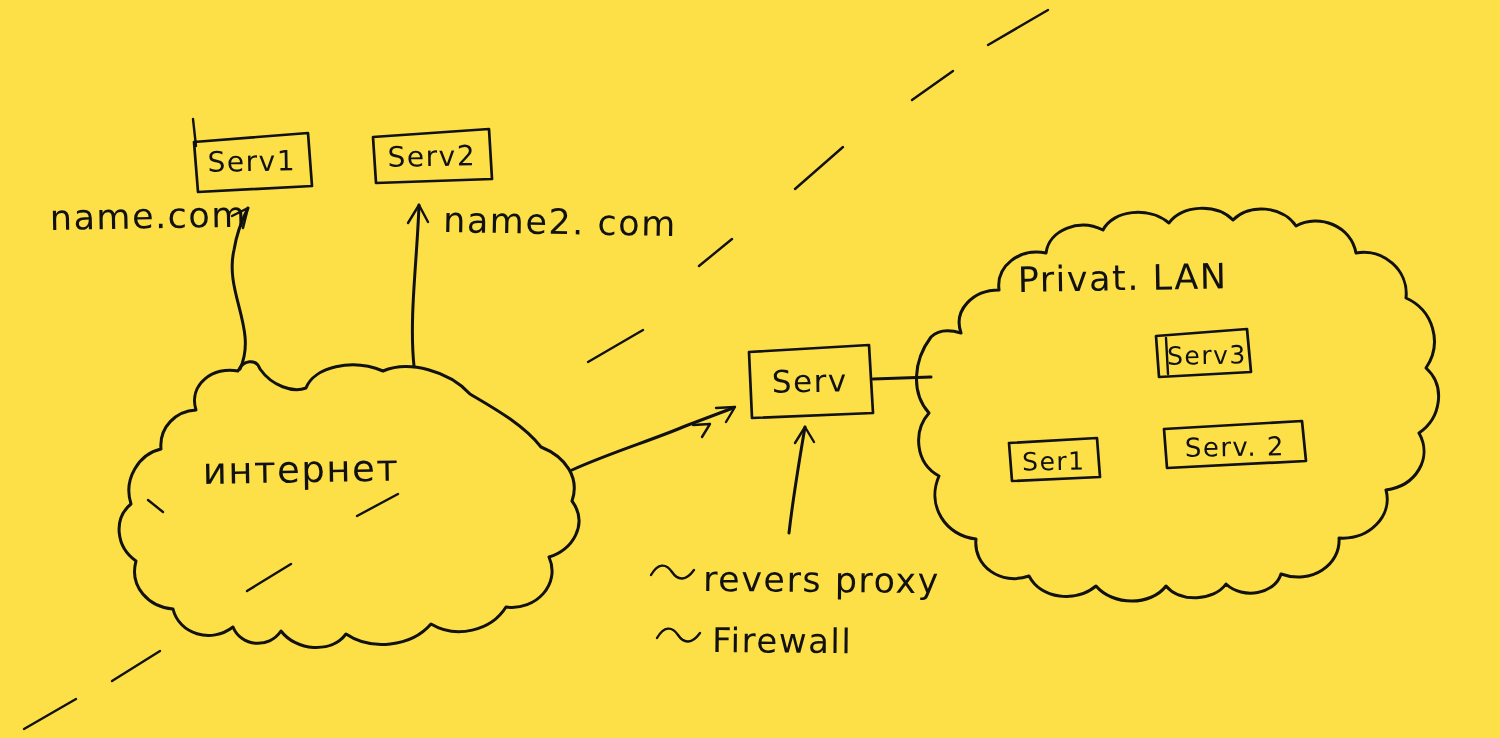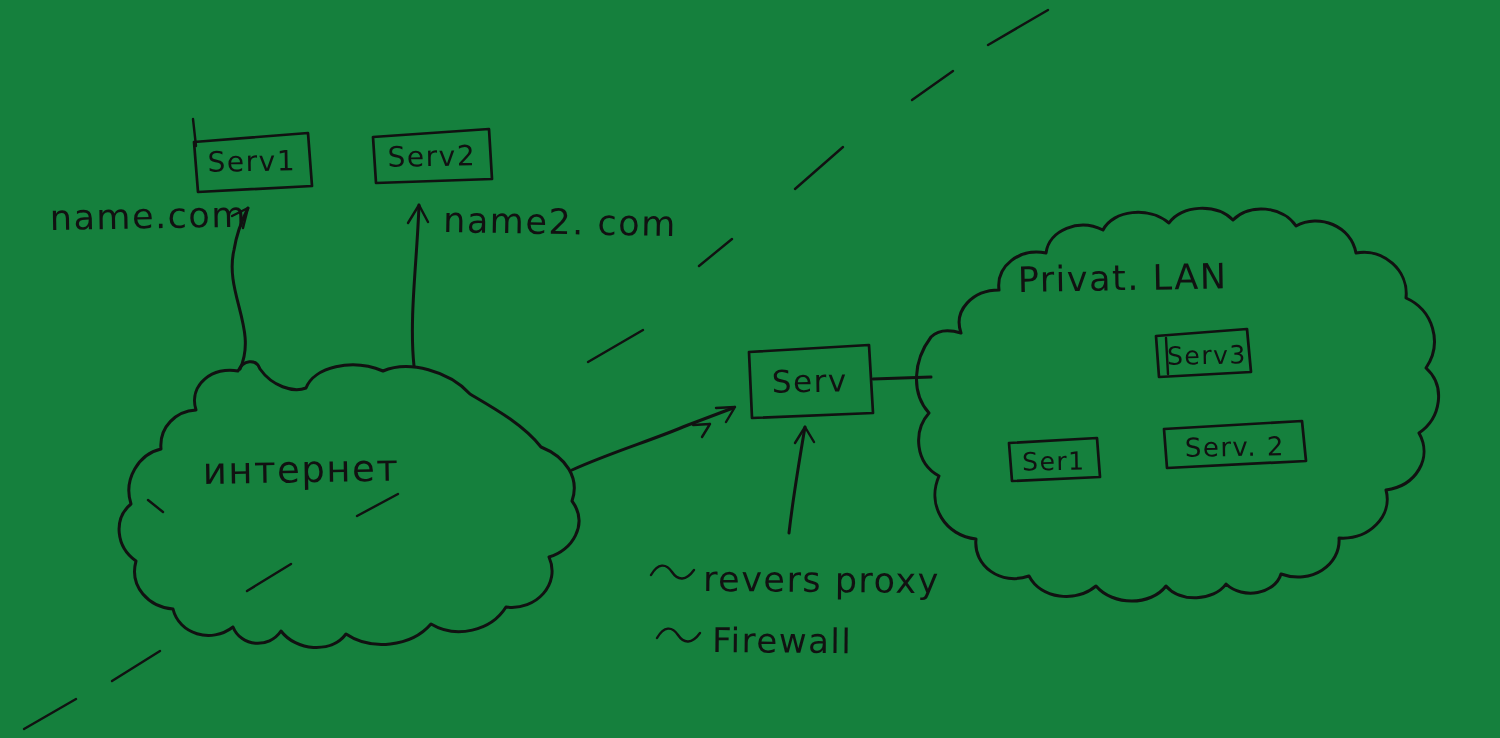--- a/index.html
+++ b/index.html
@@ -5,21 +5,21 @@
   :root { --ink: #111111; }
   html, body { margin: 0; padding: 0; }
   body {
     background: #ffffff;
     font-family: "DejaVu Sans", sans-serif;
     width: 1500px; height: 738px; overflow: hidden;
   }
   .canvas {
     position: relative;
     width: 1500px; height: 738px;
-    background: #15803d;
+    background: #fde047;
   }
   svg { position: absolute; inset: 0; display: block; }
   .ink path, .ink line {
     stroke: var(--ink);
     stroke-width: 3;
     fill: none;
     stroke-linecap: round;
     stroke-linejoin: round;
   }
   .ink path.box { stroke-width: 2.7; }

